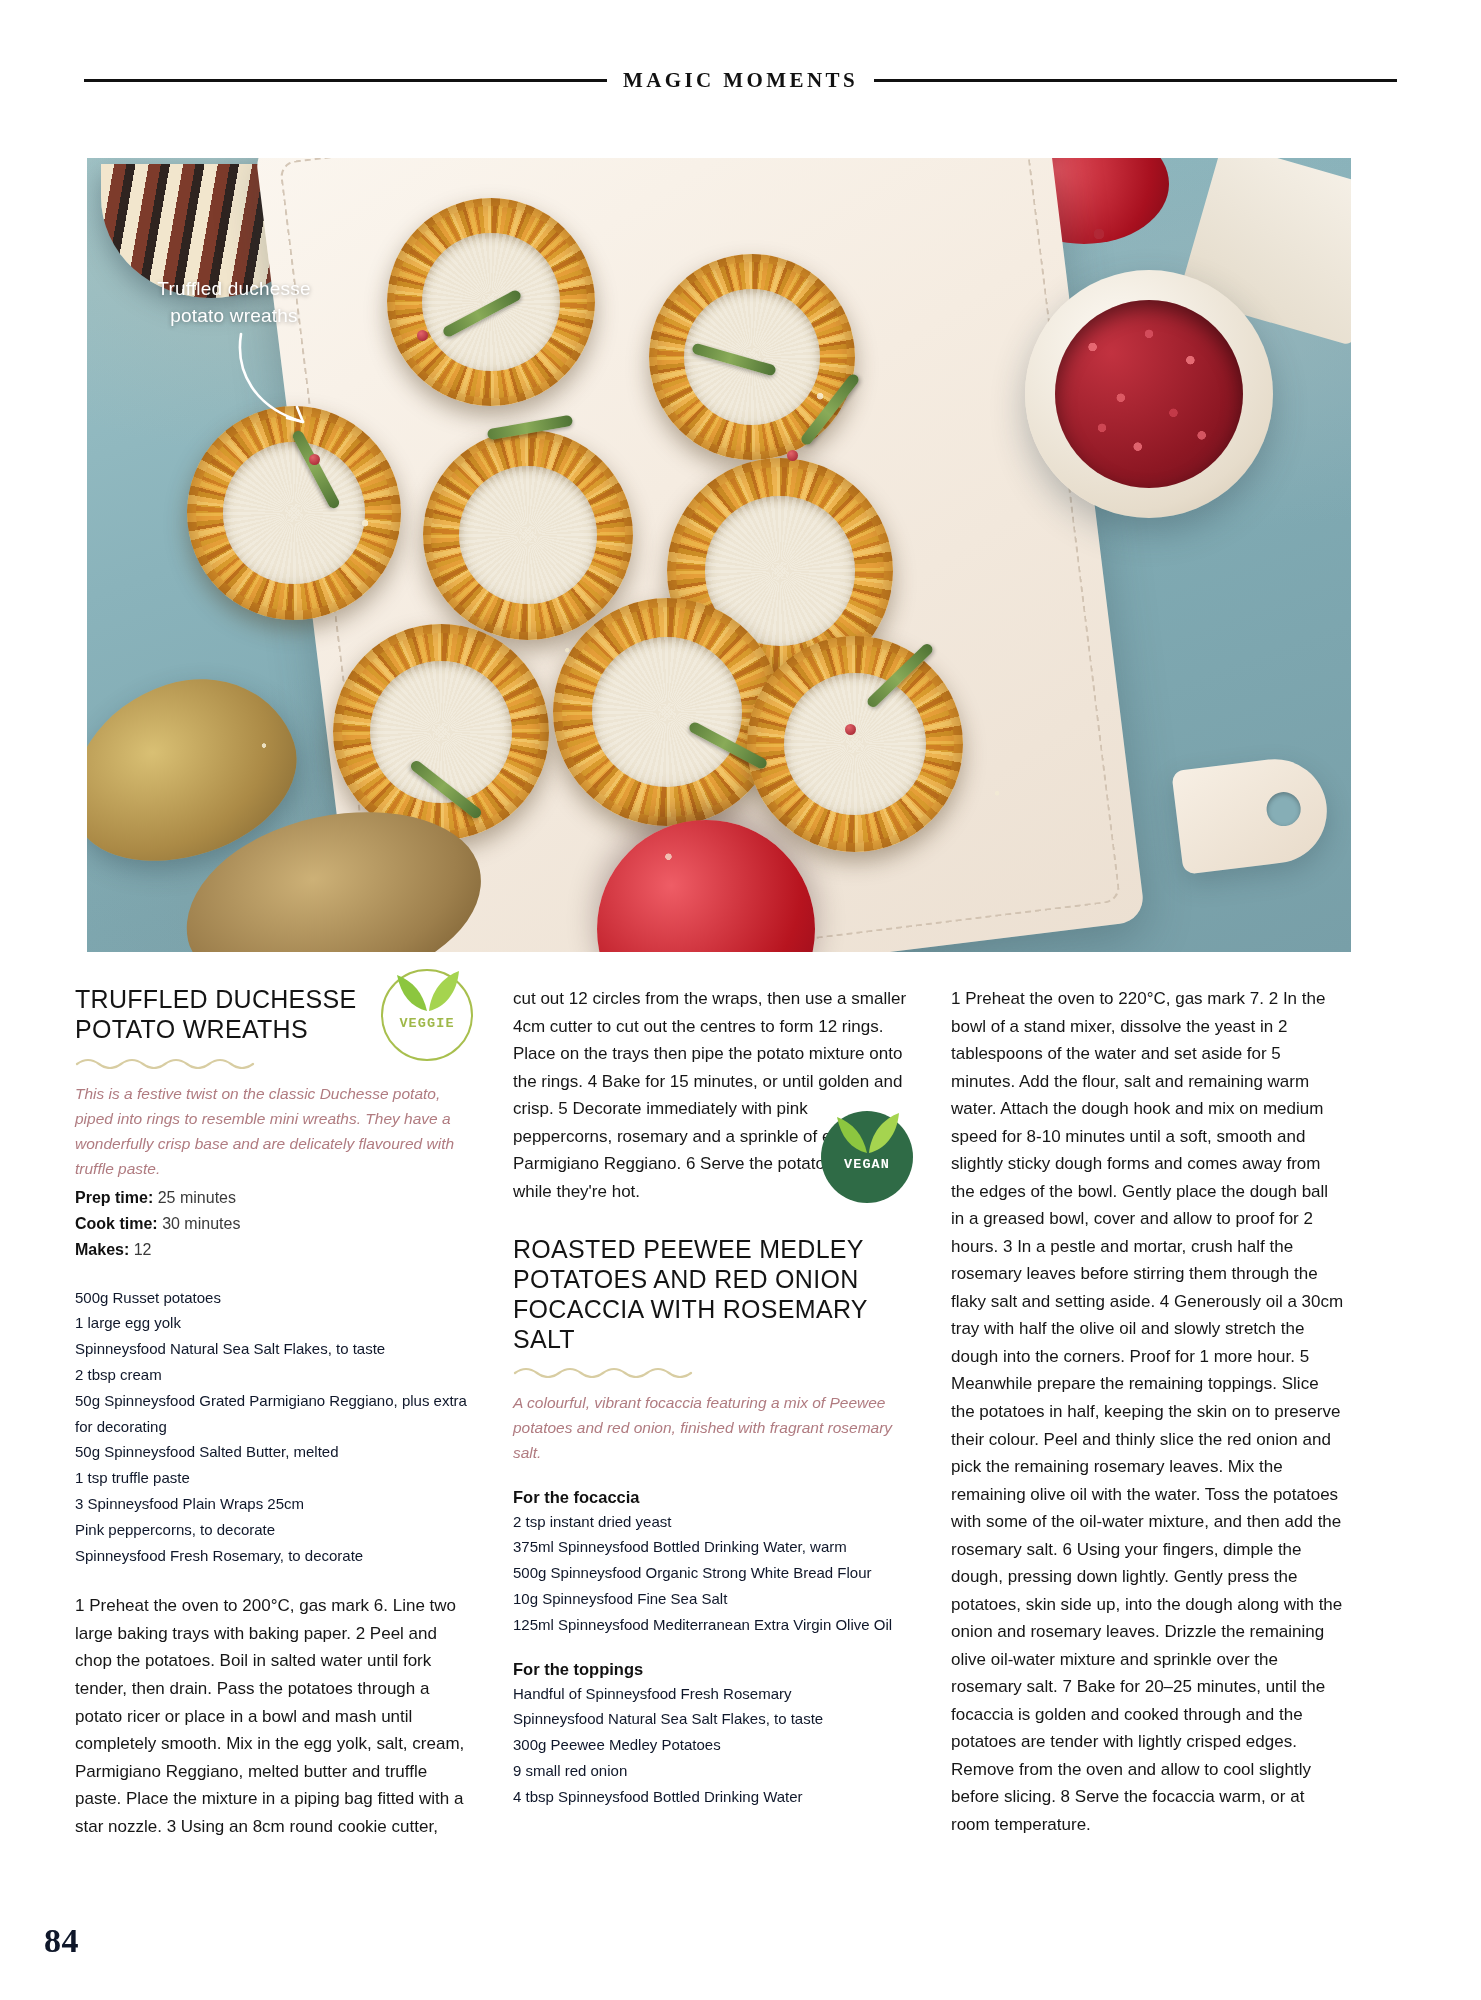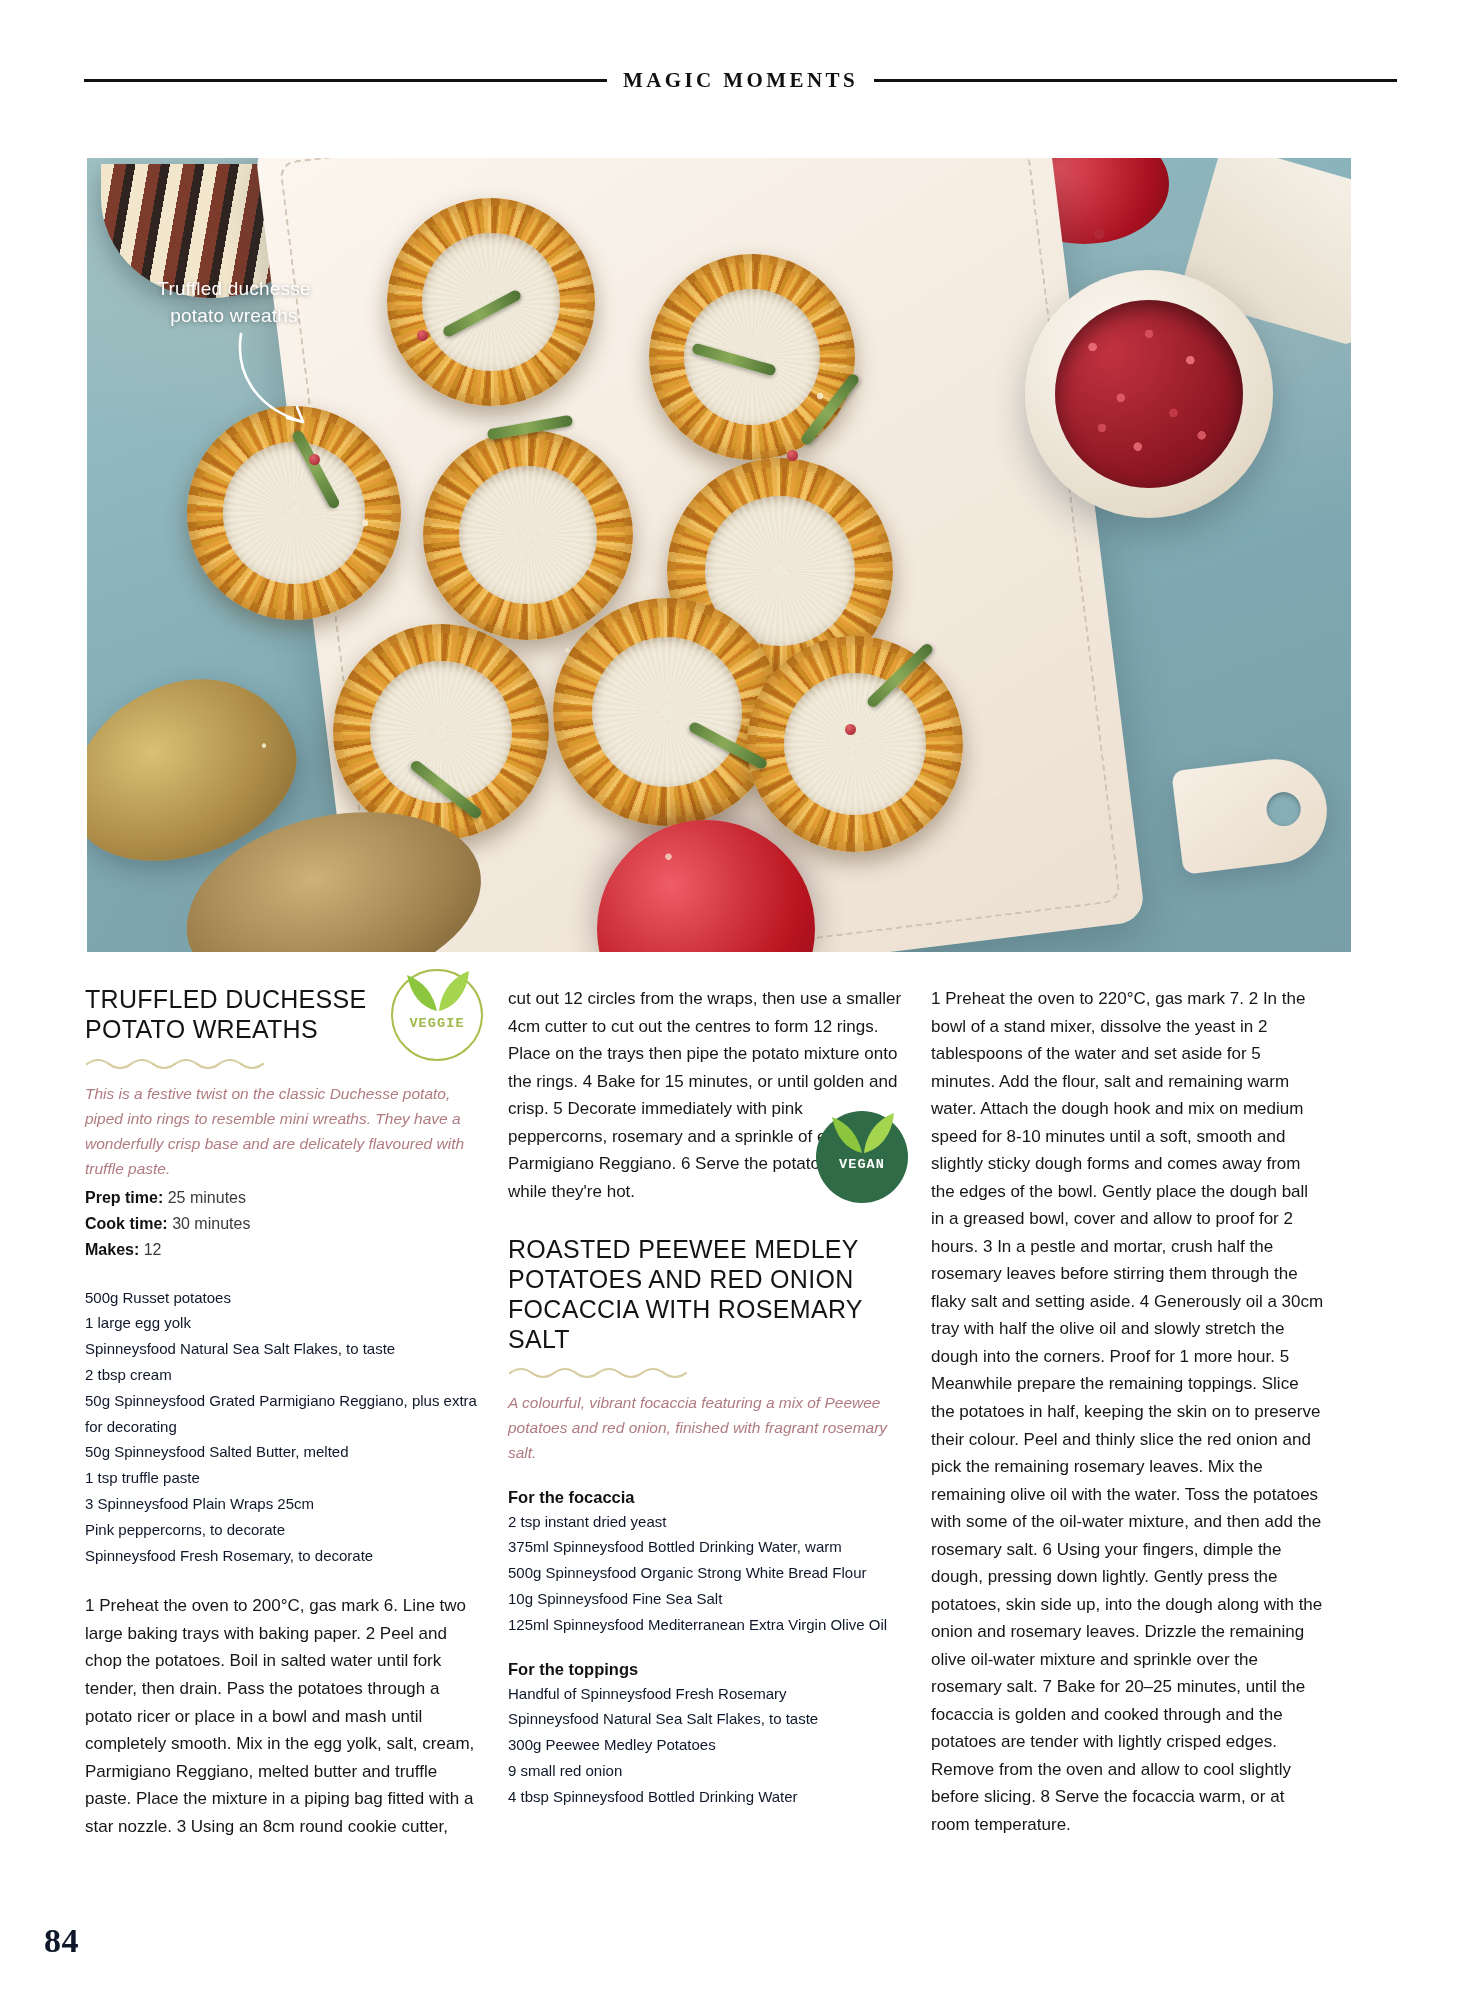--- a/index.html
+++ b/index.html
@@ -300,26 +300,26 @@
     top: 172px;
     width: 110px;
     height: 110px;
     z-index: 20;
     pointer-events: none;
   }
 
   
   .cols {
     position: absolute;
-    left: 85px;
+    left: 75px;
     top: 985px;
     width: 1272px;
     height: 880px;
     display: flex;
-    gap: 29px;
+    gap: 44px;
   }
   .col { width: 394px; position: relative; }
 
   .recipe-title {
     font-size: 25px;
     line-height: 1.19;
     letter-spacing: 0.3px;
     font-weight: 400;
     color: #141414;
     margin: 0 0 10px 0;

